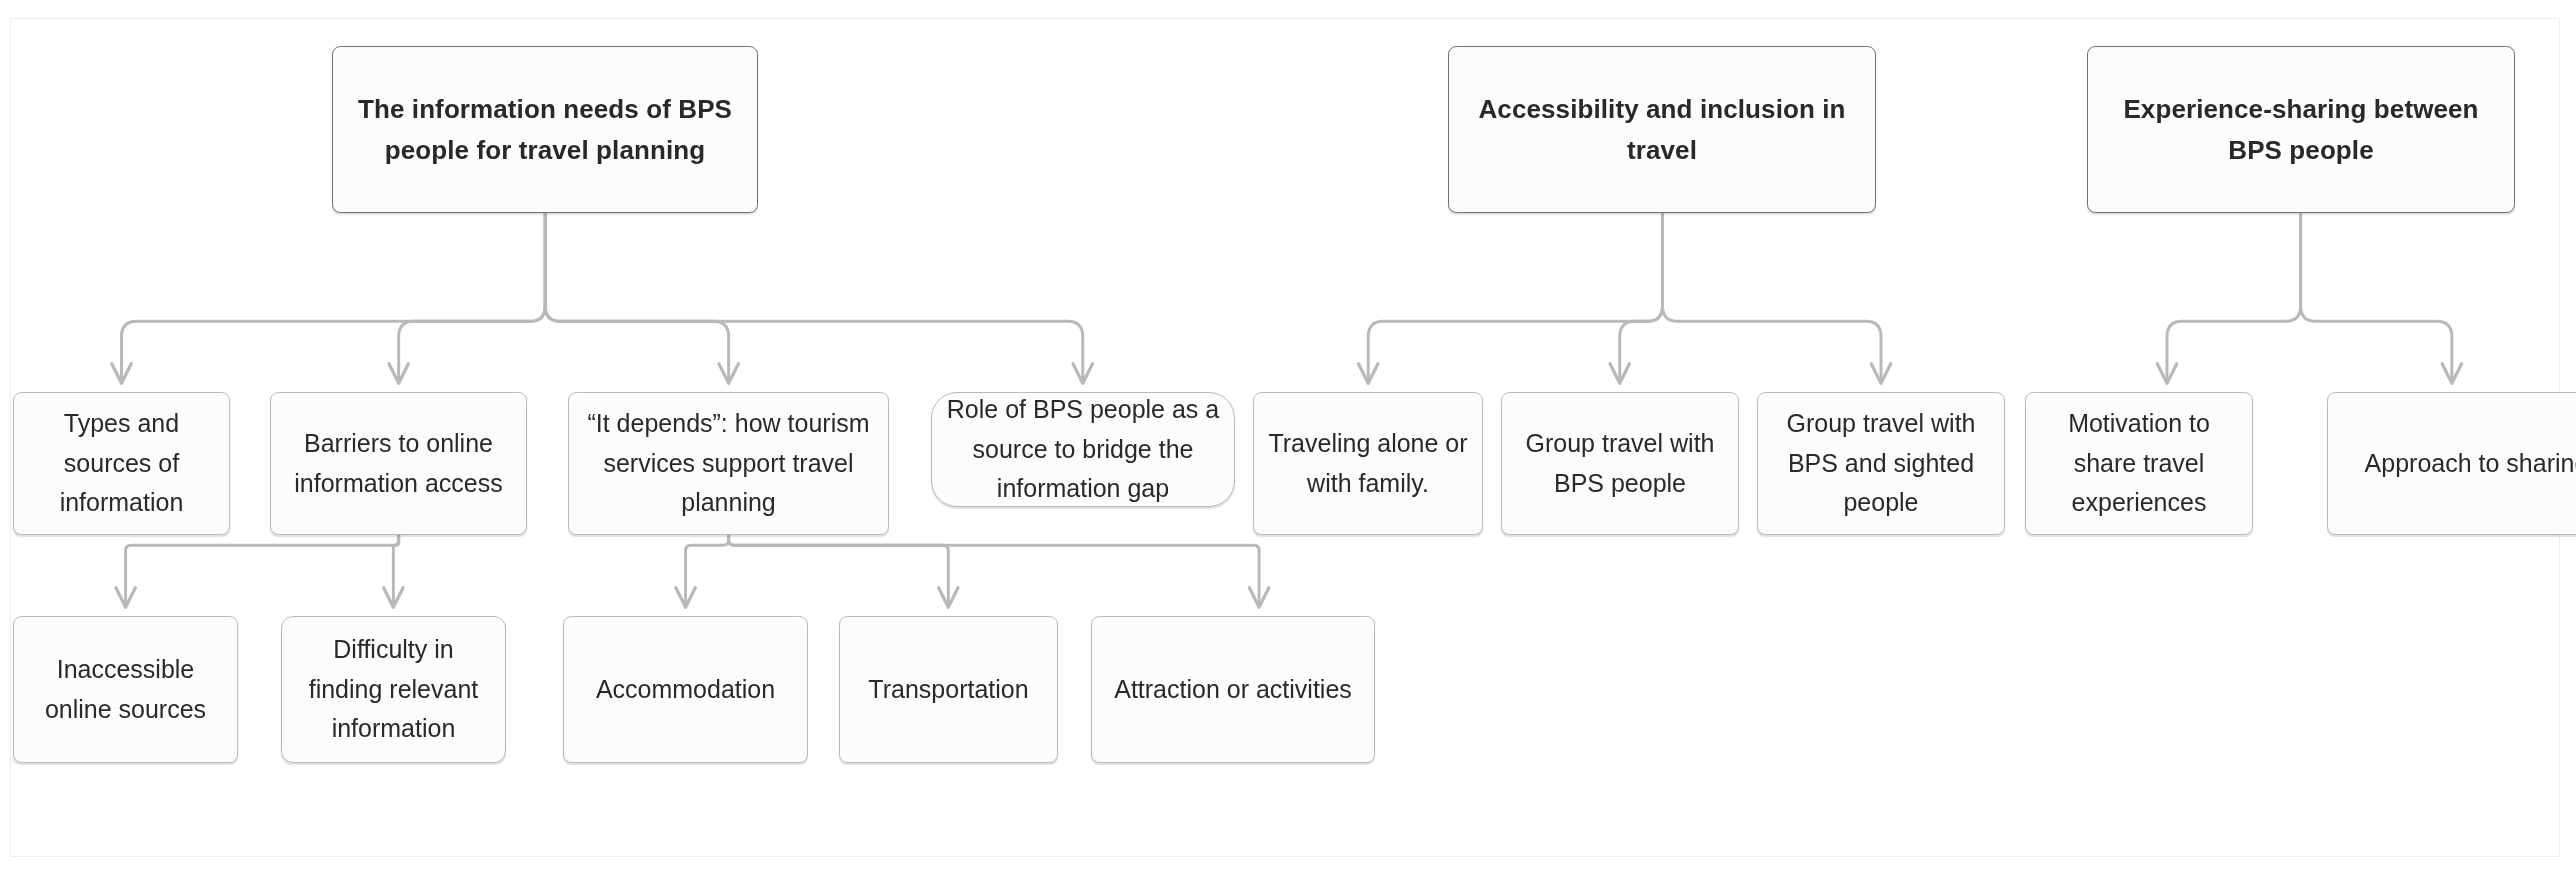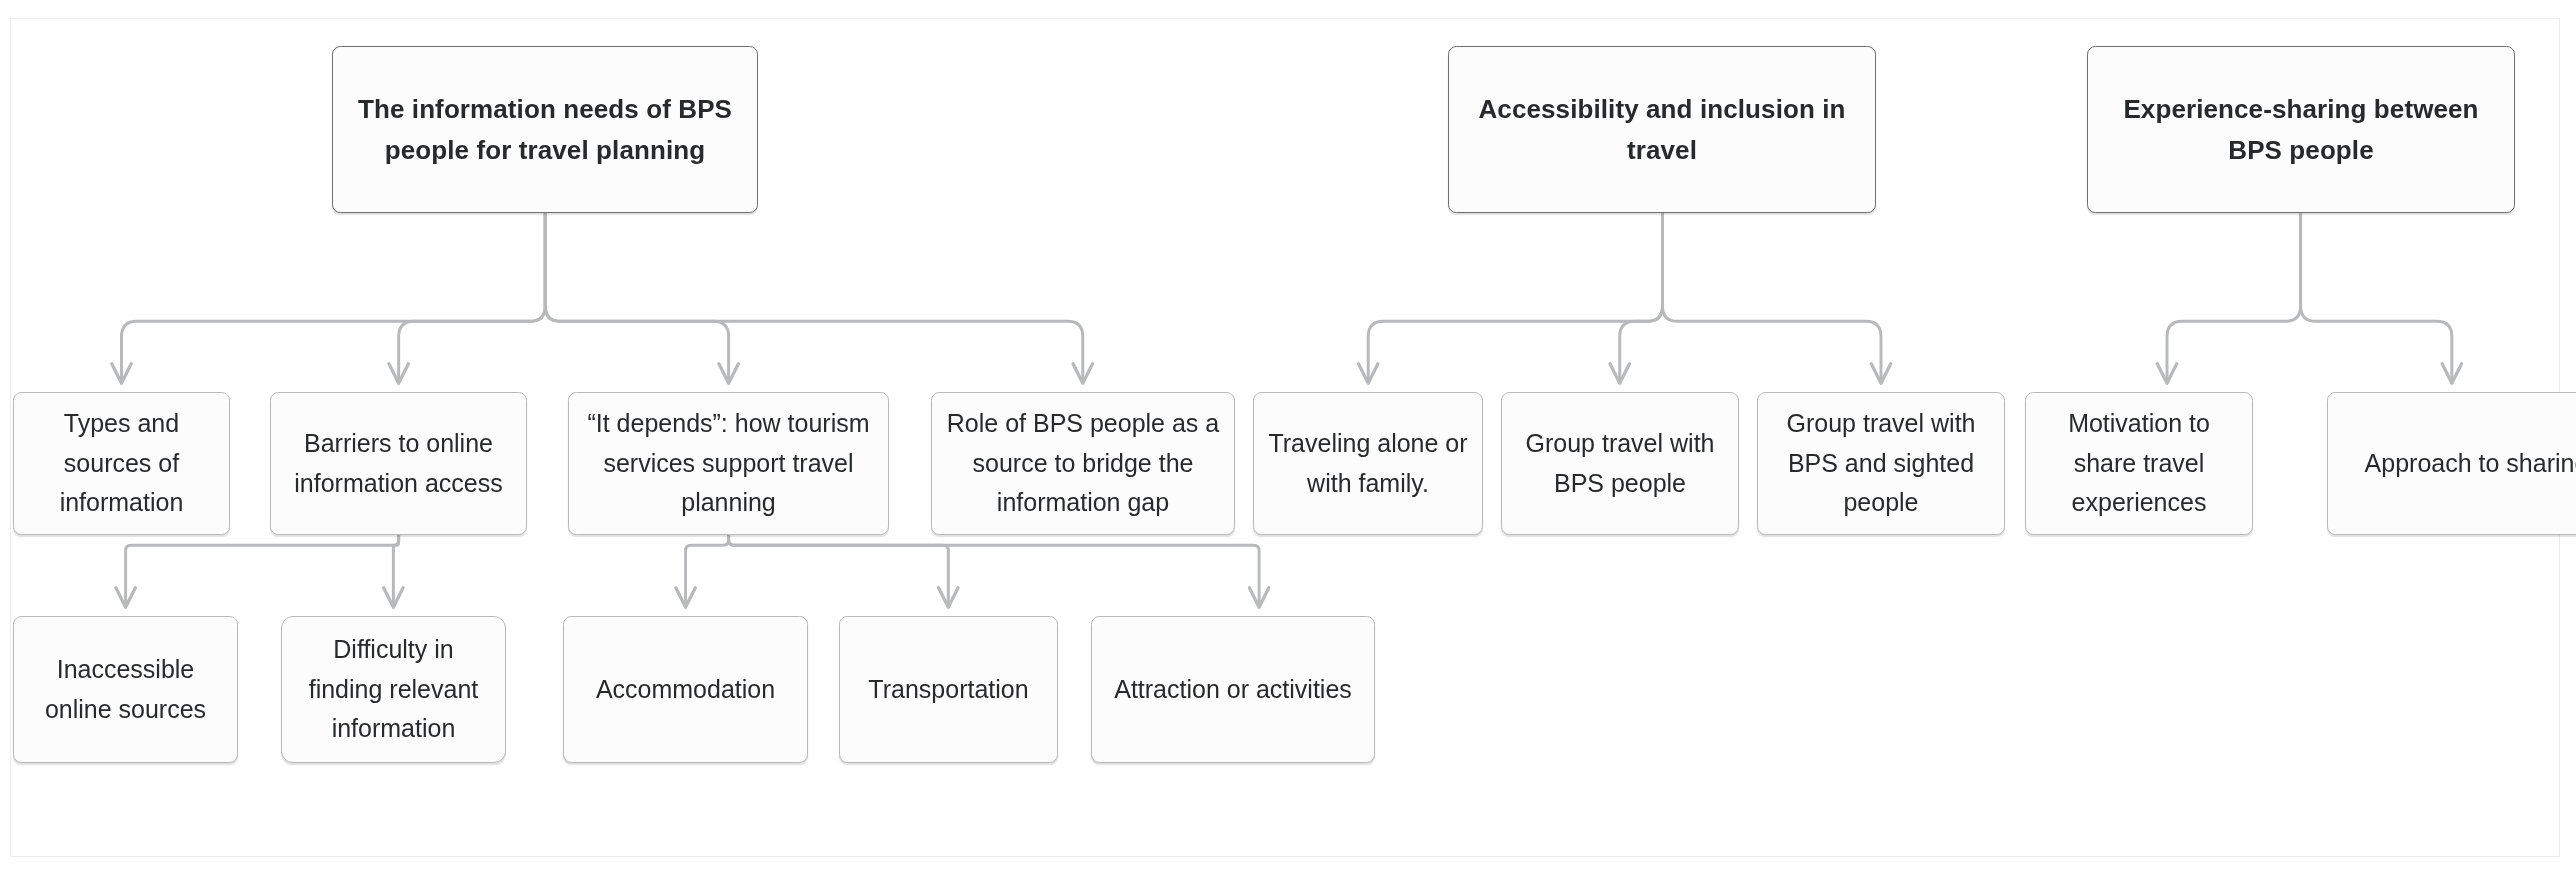--- a/index.html
+++ b/index.html
@@ -108,21 +108,21 @@
       </div>
       <div class="node level-2" style="left: 13px; top: 392px; width: 217px; height: 143px;">
         <span class="node-label">Types and sources of information</span>
       </div>
       <div class="node level-2" style="left: 270px; top: 392px; width: 257px; height: 143px;">
         <span class="node-label">Barriers to online information access</span>
       </div>
       <div class="node level-2" style="left: 568px; top: 392px; width: 321px; height: 143px;">
         <span class="node-label">“It depends”: how tourism services support travel planning</span>
       </div>
-      <div class="node level-2" style="left: 931px; top: 392px; width: 304px; height: 143px;">
+      <div class="node level-2" style="left: 931px; top: 392px; width: 304px; height: 115px; border-radius: 26px;">
         <span class="node-label">Role of BPS people as a source to bridge the information gap</span>
       </div>
       <div class="node level-2" style="left: 1253px; top: 392px; width: 230px; height: 143px; text-align: center;">
         <span class="node-label">Traveling alone or with family.</span>
       </div>
       <div class="node level-2" style="left: 1501px; top: 392px; width: 238px; height: 143px; text-align: center;">
         <span class="node-label">Group travel with BPS people</span>
       </div>
       <div class="node level-2" style="left: 1757px; top: 392px; width: 248px; height: 143px;">
         <span class="node-label">Group travel with BPS and sighted people</span>

